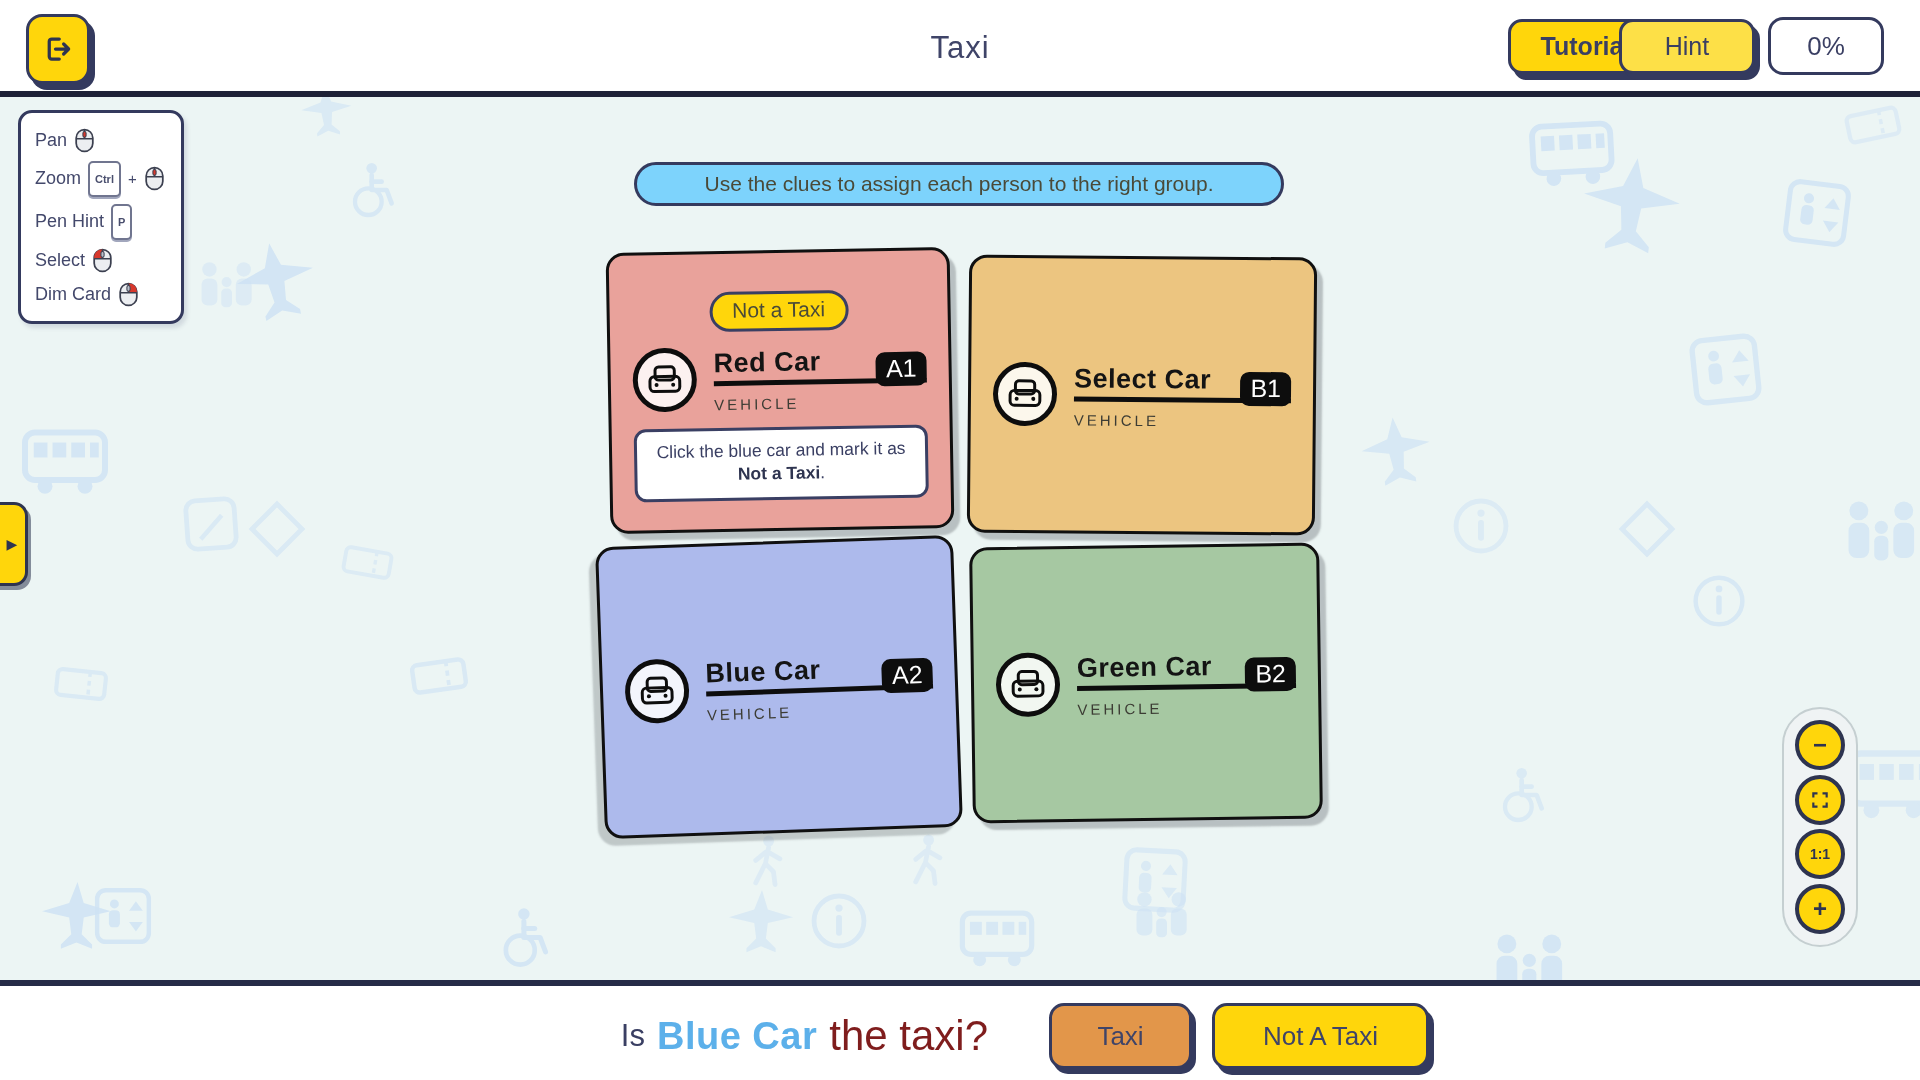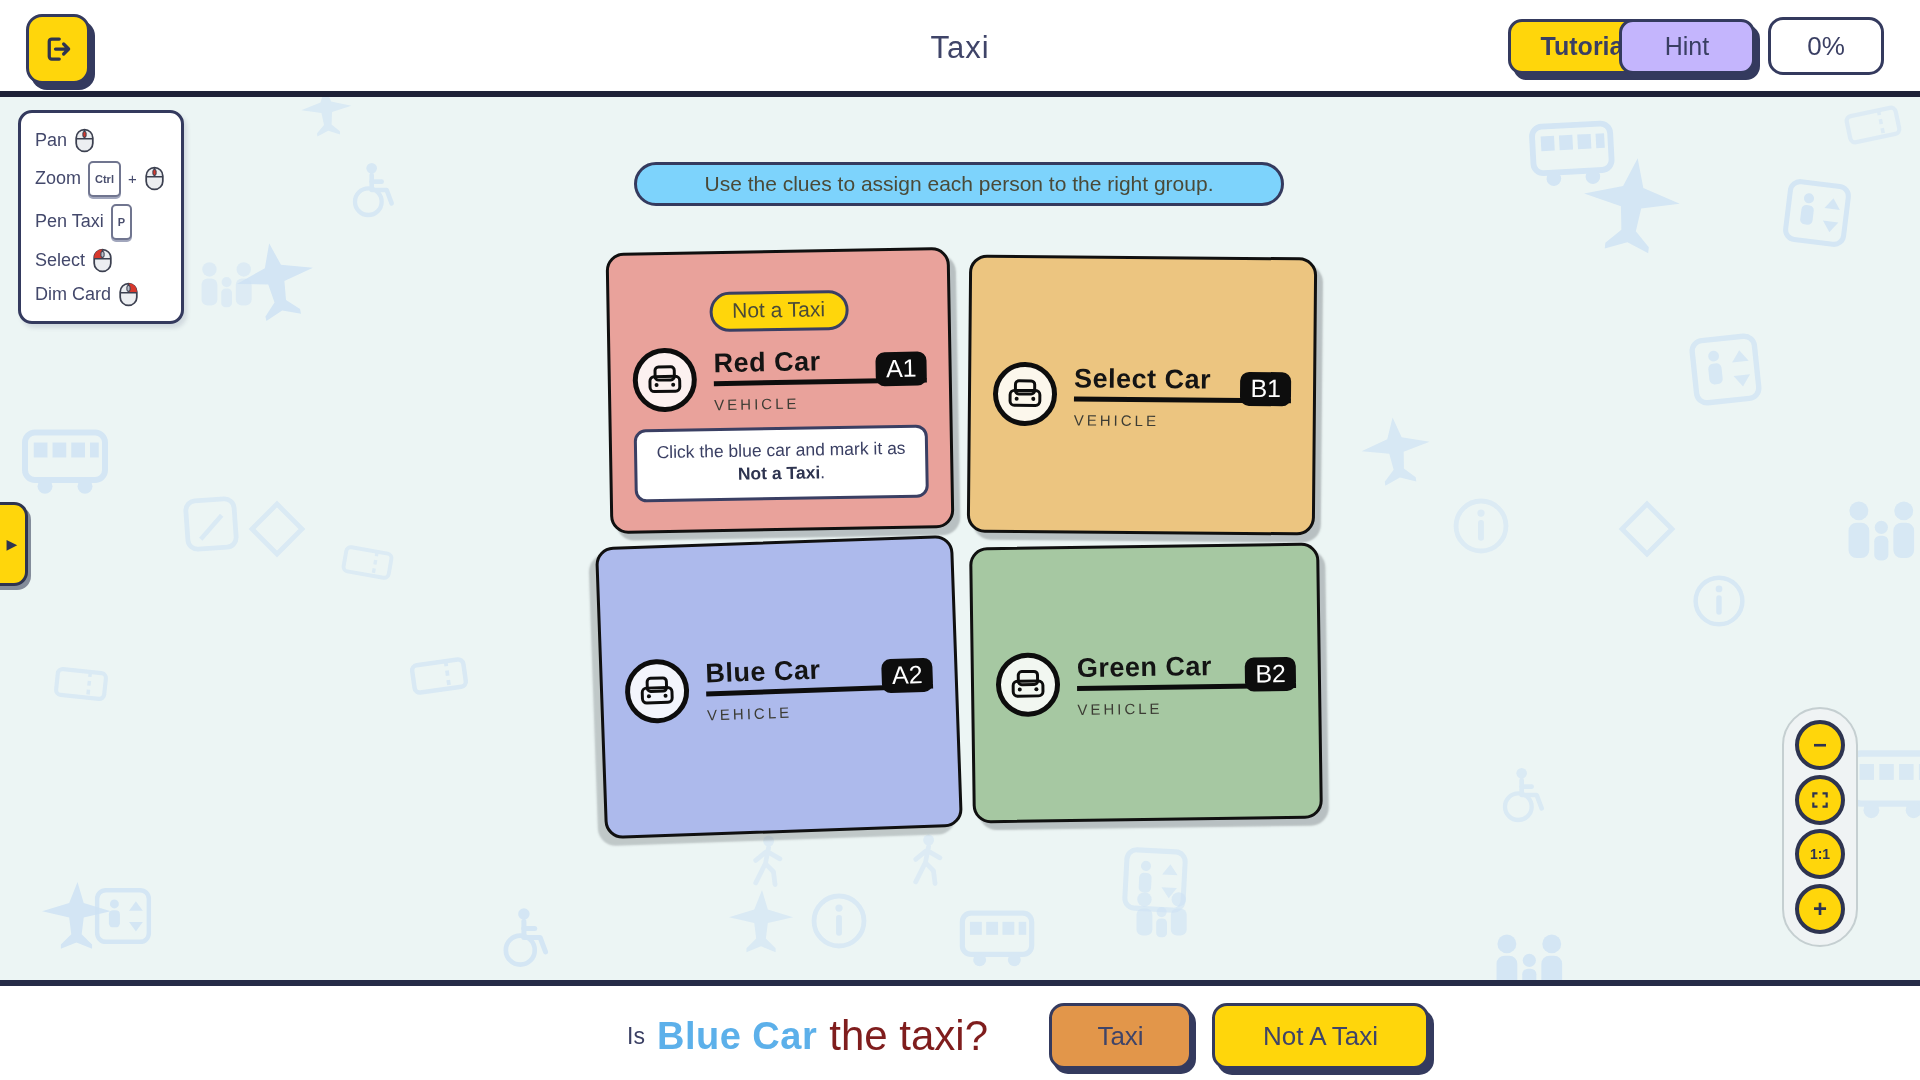--- a/index.html
+++ b/index.html
@@ -92,21 +92,21 @@
           display:flex; align-items:center; justify-content:center; font-size:24px; font-weight:bold;
           color:#2e3450; cursor:pointer; }
   .zbtn.small-label { font-size:14px; }
   .zbtn svg { width:20px; height:20px; stroke:#2e3450; stroke-width:2.6; fill:none; }
 
   
   .footer { position:absolute; left:0; top:980px; width:1920px; height:100px;
             background:#ffffff; border-top:6px solid #262b47; z-index:20; }
   .question { position:absolute; right:932px; top:0; height:100px;
               display:flex; align-items:center; gap:12px; white-space:nowrap; }
-  .q-prefix { font-size:23px; color:#3a3f63; }
+  .q-prefix { font-size:31px; color:#3a3f63; }
   .q-subject { font-size:38px; font-weight:bold; letter-spacing:.5px; }
   .q-suffix { font-size:42px; color:#7f1d1d; }
   .taxi-btn { position:absolute; left:1049px; top:17px; width:143px; height:66px;
               border:3px solid #343a5e; border-radius:15px; font-size:26px; color:#3f4468;
               display:flex; align-items:center; justify-content:center; cursor:pointer;
               box-shadow:4px 5px 0 #343a5e; }
   .nottaxi-btn { position:absolute; left:1212px; top:17px; width:217px; height:66px;
               background:#ffd60b; border:3px solid #343a5e; border-radius:15px; font-size:26px; color:#3f4468;
               display:flex; align-items:center; justify-content:center; cursor:pointer;
               box-shadow:5px 6px 0 #343a5e; }
@@ -279,21 +279,21 @@
 
   <div class="topbar">
     <div class="ybtn exit-btn" style="background-color: rgb(255, 214, 11);">
       <svg viewBox="0 0 24 24" width="30" height="30">
         <path class="icon-stroke" d="M13 4 H7 a2 2 0 0 0 -2 2 v12 a2 2 0 0 0 2 2 h6"></path>
         <path class="icon-stroke" d="M10 12 H20 M16.5 8 L20.5 12 L16.5 16"></path>
       </svg>
     </div>
     <div class="page-title">Taxi</div>
     <div class="ybtn tutorial-btn" style="background-color: rgb(255, 214, 11);">Tutorial</div>
-    <div class="ybtn hint-btn" style="background-color: #c4b5fd;">Hint</div>
+    <div class="ybtn hint-btn" style="background-color: #fde047;">Hint</div>
     <div class="progress-pill">0%</div>
   </div>
 
   <div class="legend">
     <div class="legend-row">
       <span>Pan</span>
       <svg class="mouse v-wheel" viewBox="0 0 24 30">
         <rect class="m-body" x="2.5" y="2.5" width="19" height="25" rx="9.5"></rect>
         <path class="m-left" d="M12 2.5 H11 A8.5 8.5 0 0 0 2.5 11 V13 H12 Z"></path>
         <path class="m-right" d="M12 2.5 H13 A8.5 8.5 0 0 1 21.5 11 V13 H12 Z"></path>
@@ -307,21 +307,21 @@
       <span class="plus-sep">+</span>
       <svg class="mouse v-wheel" viewBox="0 0 24 30">
         <rect class="m-body" x="2.5" y="2.5" width="19" height="25" rx="9.5"></rect>
         <path class="m-left" d="M12 2.5 H11 A8.5 8.5 0 0 0 2.5 11 V13 H12 Z"></path>
         <path class="m-right" d="M12 2.5 H13 A8.5 8.5 0 0 1 21.5 11 V13 H12 Z"></path>
         <path class="m-line" d="M12 2.5 V13 M2.5 13 H21.5"></path>
         <rect class="m-wheel" x="10.2" y="4.8" width="3.6" height="6.5" rx="1.8"></rect>
       </svg>
     </div>
     <div class="legend-row">
-      <span>Pen Taxi</span>
+      <span>Pen Hint</span>
       <span class="key">P</span>
     </div>
     <div class="legend-row">
       <span>Select</span>
       <svg class="mouse v-left" viewBox="0 0 24 30">
         <rect class="m-body" x="2.5" y="2.5" width="19" height="25" rx="9.5"></rect>
         <path class="m-left" d="M12 2.5 H11 A8.5 8.5 0 0 0 2.5 11 V13 H12 Z"></path>
         <path class="m-right" d="M12 2.5 H13 A8.5 8.5 0 0 1 21.5 11 V13 H12 Z"></path>
         <path class="m-line" d="M12 2.5 V13 M2.5 13 H21.5"></path>
         <rect class="m-wheel" x="10.2" y="4.8" width="3.6" height="6.5" rx="1.8"></rect>

